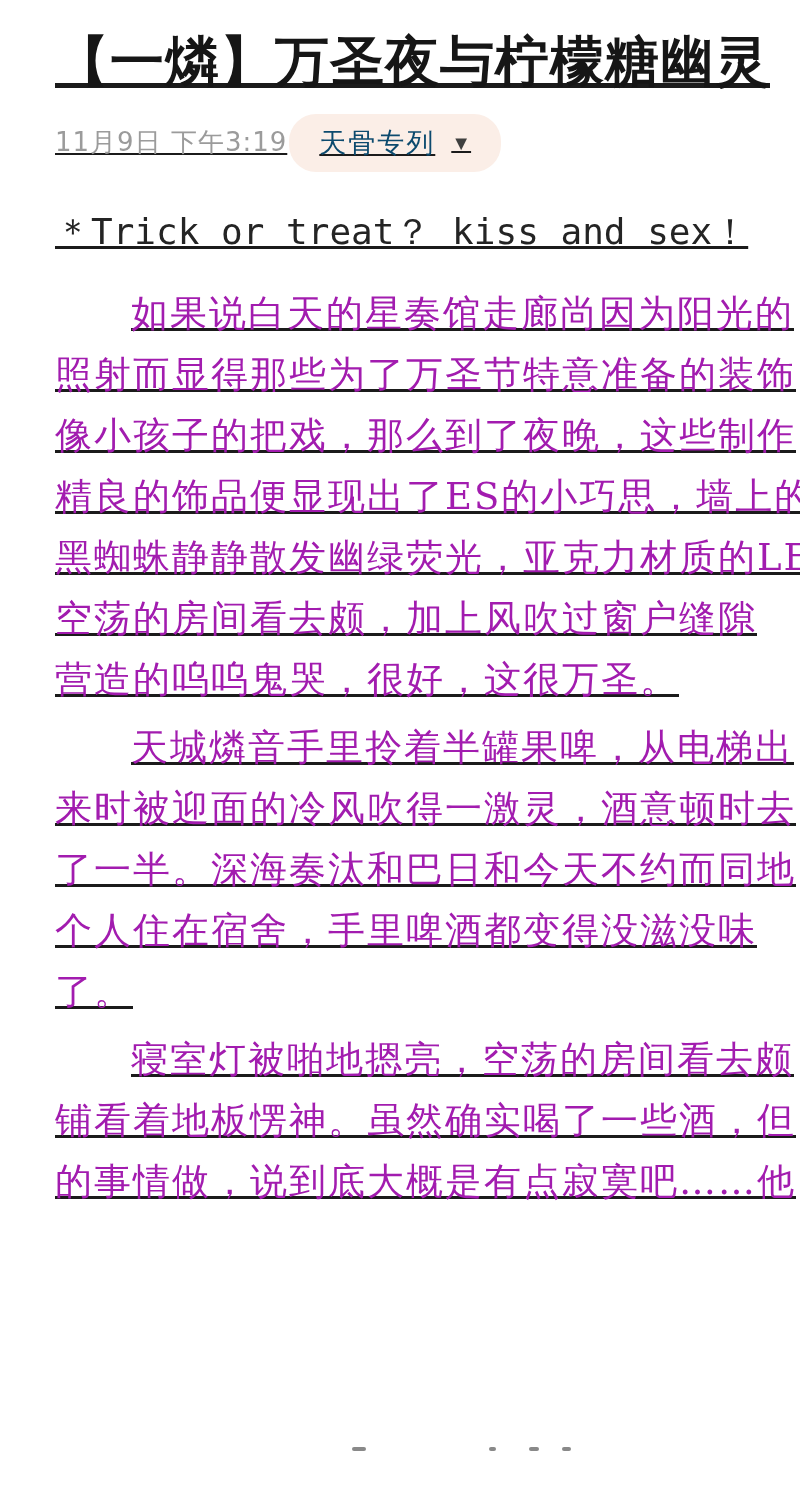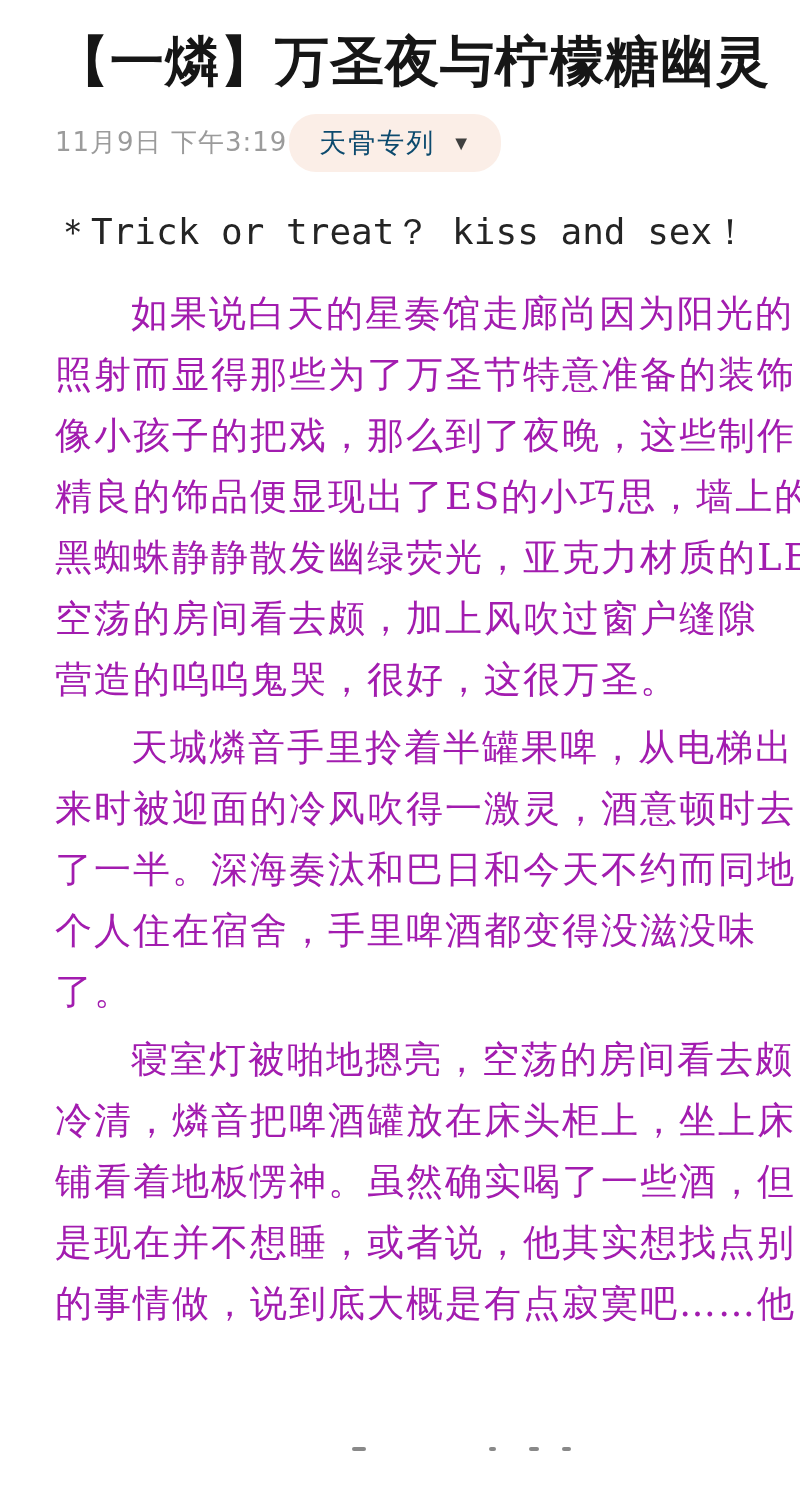--- a/index.html
+++ b/index.html
@@ -8,20 +8,21 @@
     background: #ffffff;
   }
   .page {
     position: relative;
     width: 800px;
     height: 1460px;
     background: #ffffff;
     overflow: hidden;
     font-family: "DejaVu Serif", serif;
     color: #1b1b1b;
+    text-decoration: underline;
   }
   .title {
     margin: 0;
     padding: 28px 42px 0 55px;
     font-size: 54px;
     line-height: 1.25;
     font-weight: 700;
     letter-spacing: 1px;
     color: #161616;
     font-family: "DejaVu Serif", serif;
@@ -132,23 +133,21 @@
         </div>
         <div class="para">
           <div class="line first">天城燐音手里拎着半罐果啤，从电梯出</div>
           <div class="line">来时被迎面的冷风吹得一激灵，酒意顿时去</div>
           <div class="line">了一半。深海奏汰和巴日和今天不约而同地</div>
           <div class="line">个人住在宿舍，手里啤酒都变得没滋没味</div>
           <div class="line">了。</div>
         </div>
         <div class="para">
           <div class="line first">寝室灯被啪地摁亮，空荡的房间看去颇</div>
-          <div class="line">冷清，燐音把啤酒罐放在床头柜上，坐上床</div>
           <div class="line">铺看着地板愣神。虽然确实喝了一些酒，但</div>
-          <div class="line">是现在并不想睡，或者说，他其实想找点别</div>
           <div class="line">的事情做，说到底大概是有点寂寞吧……他</div>
         </div>
       </div>
   </div>
 
   <div class="clipped-line">
     <span class="clipped-mark m1"></span>
     <span class="clipped-mark m2"></span>
     <span class="clipped-mark m3"></span>
     <span class="clipped-mark m4"></span>

